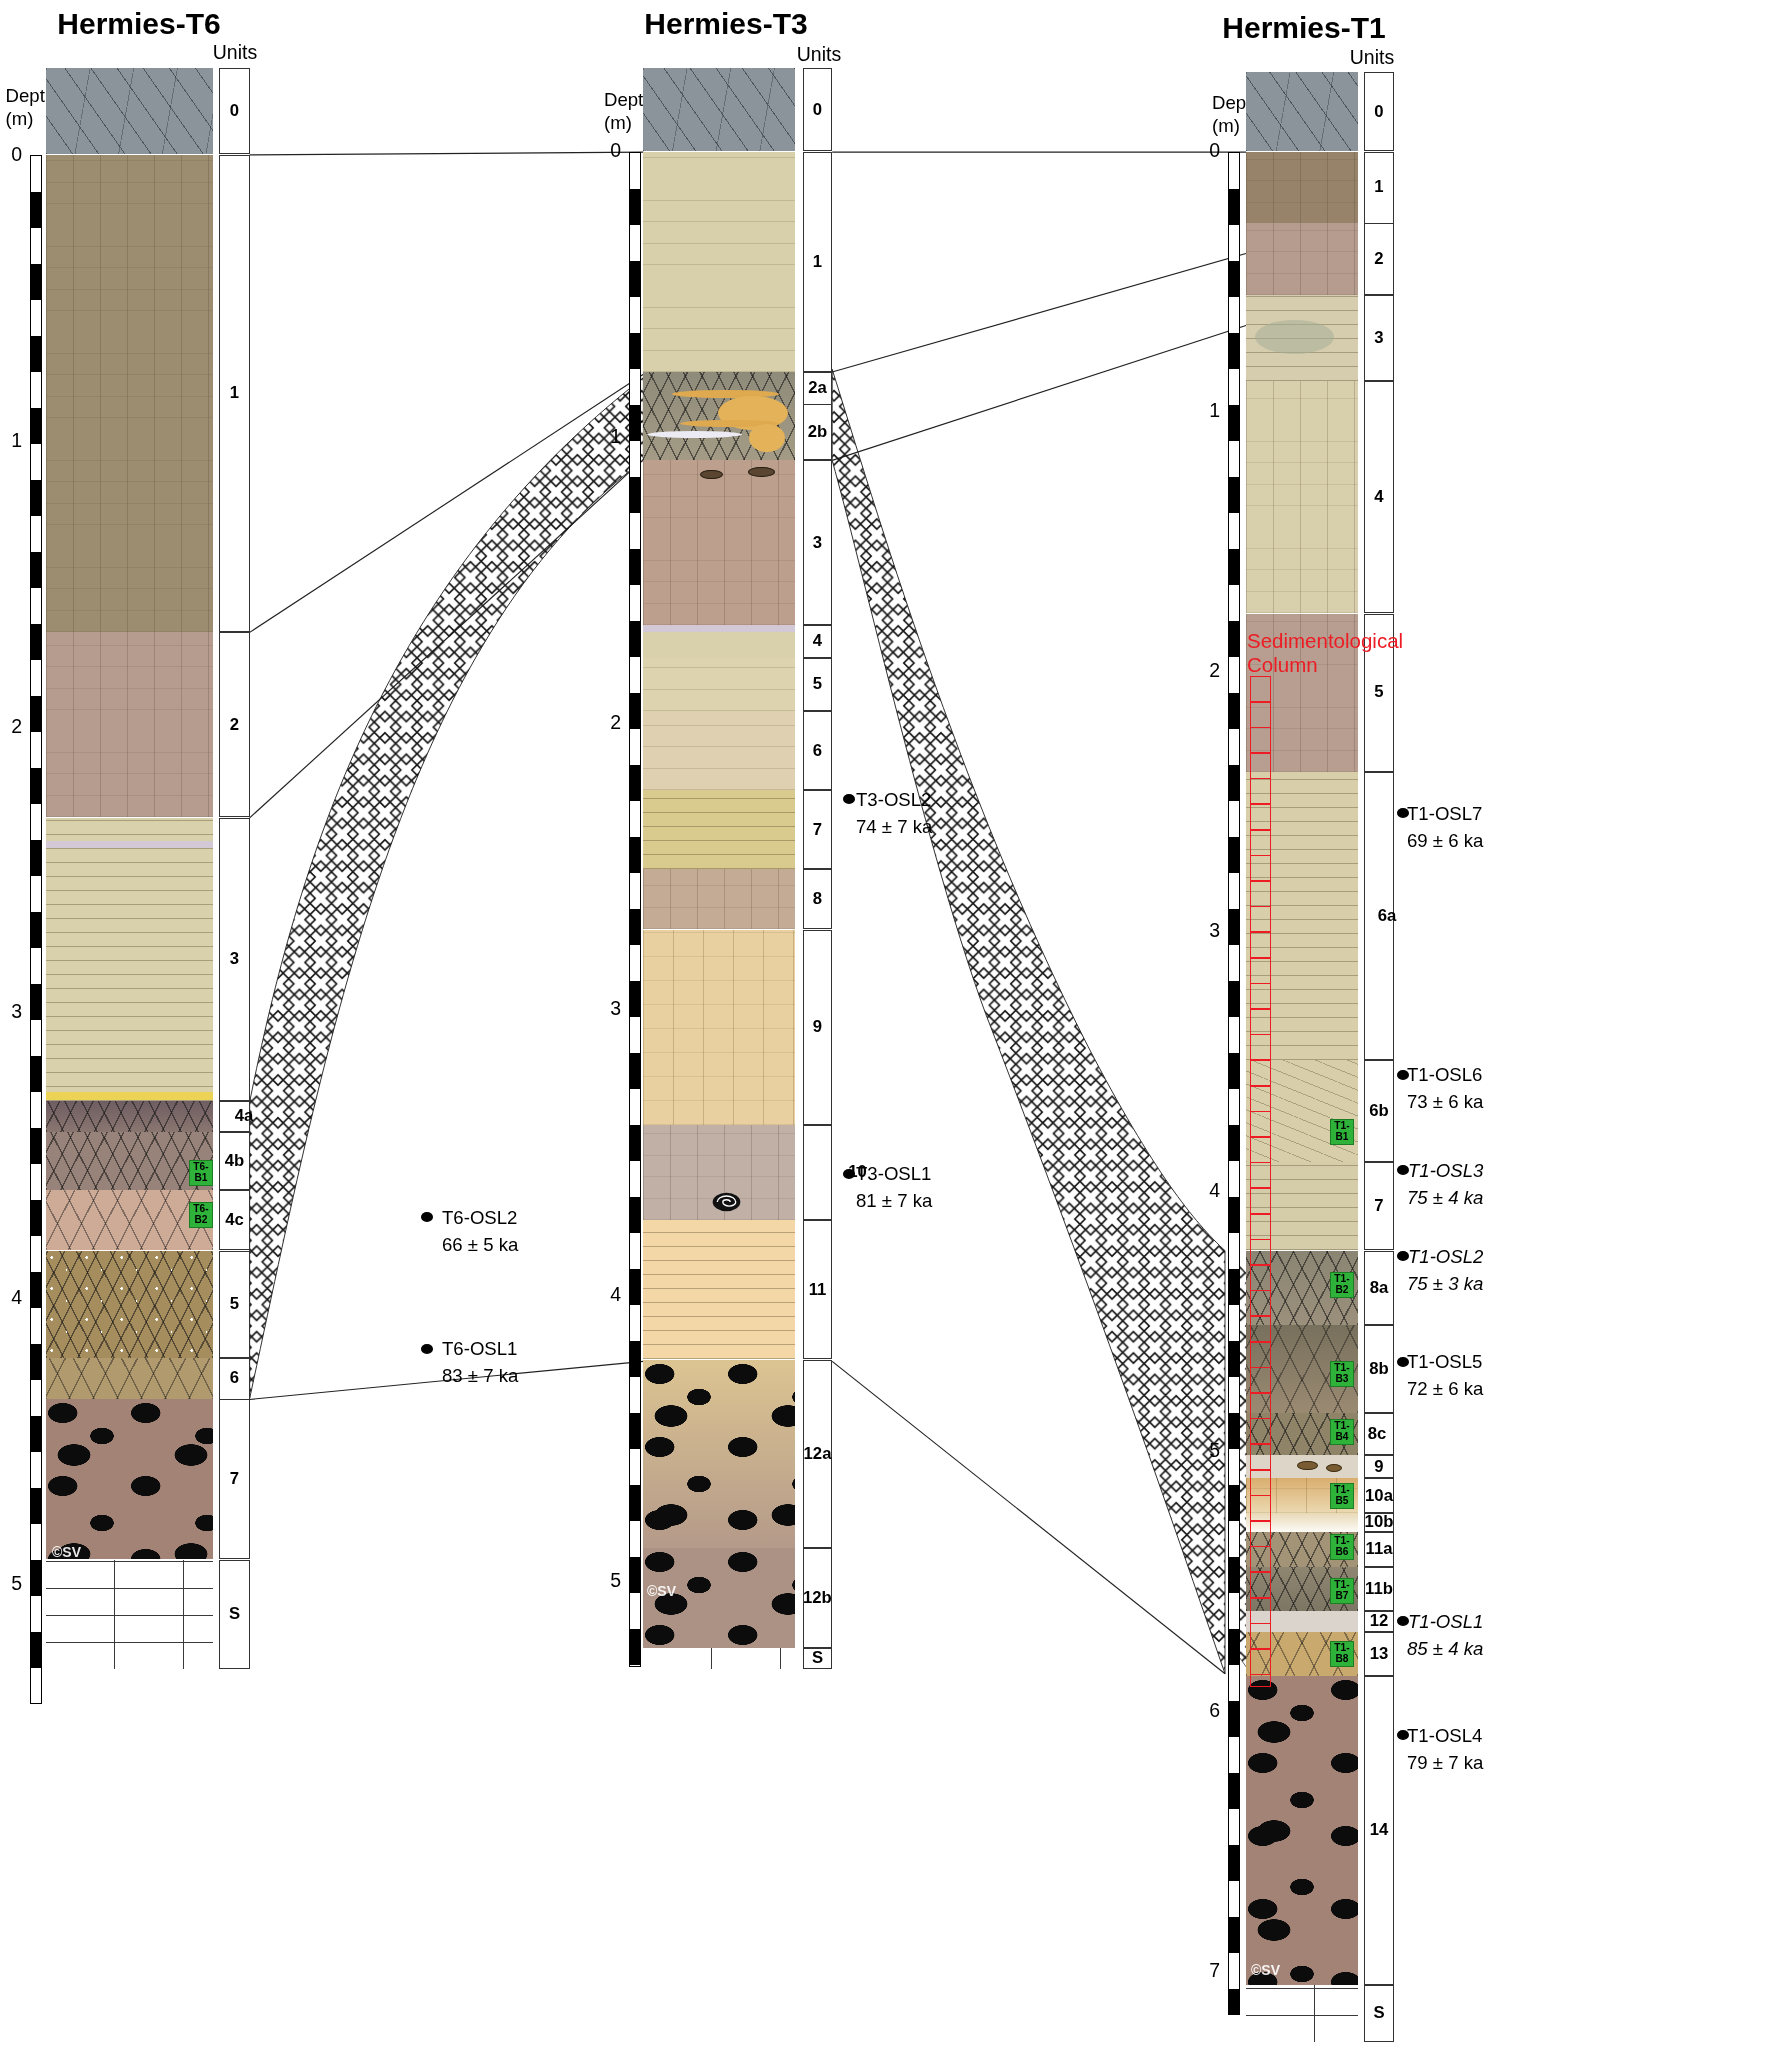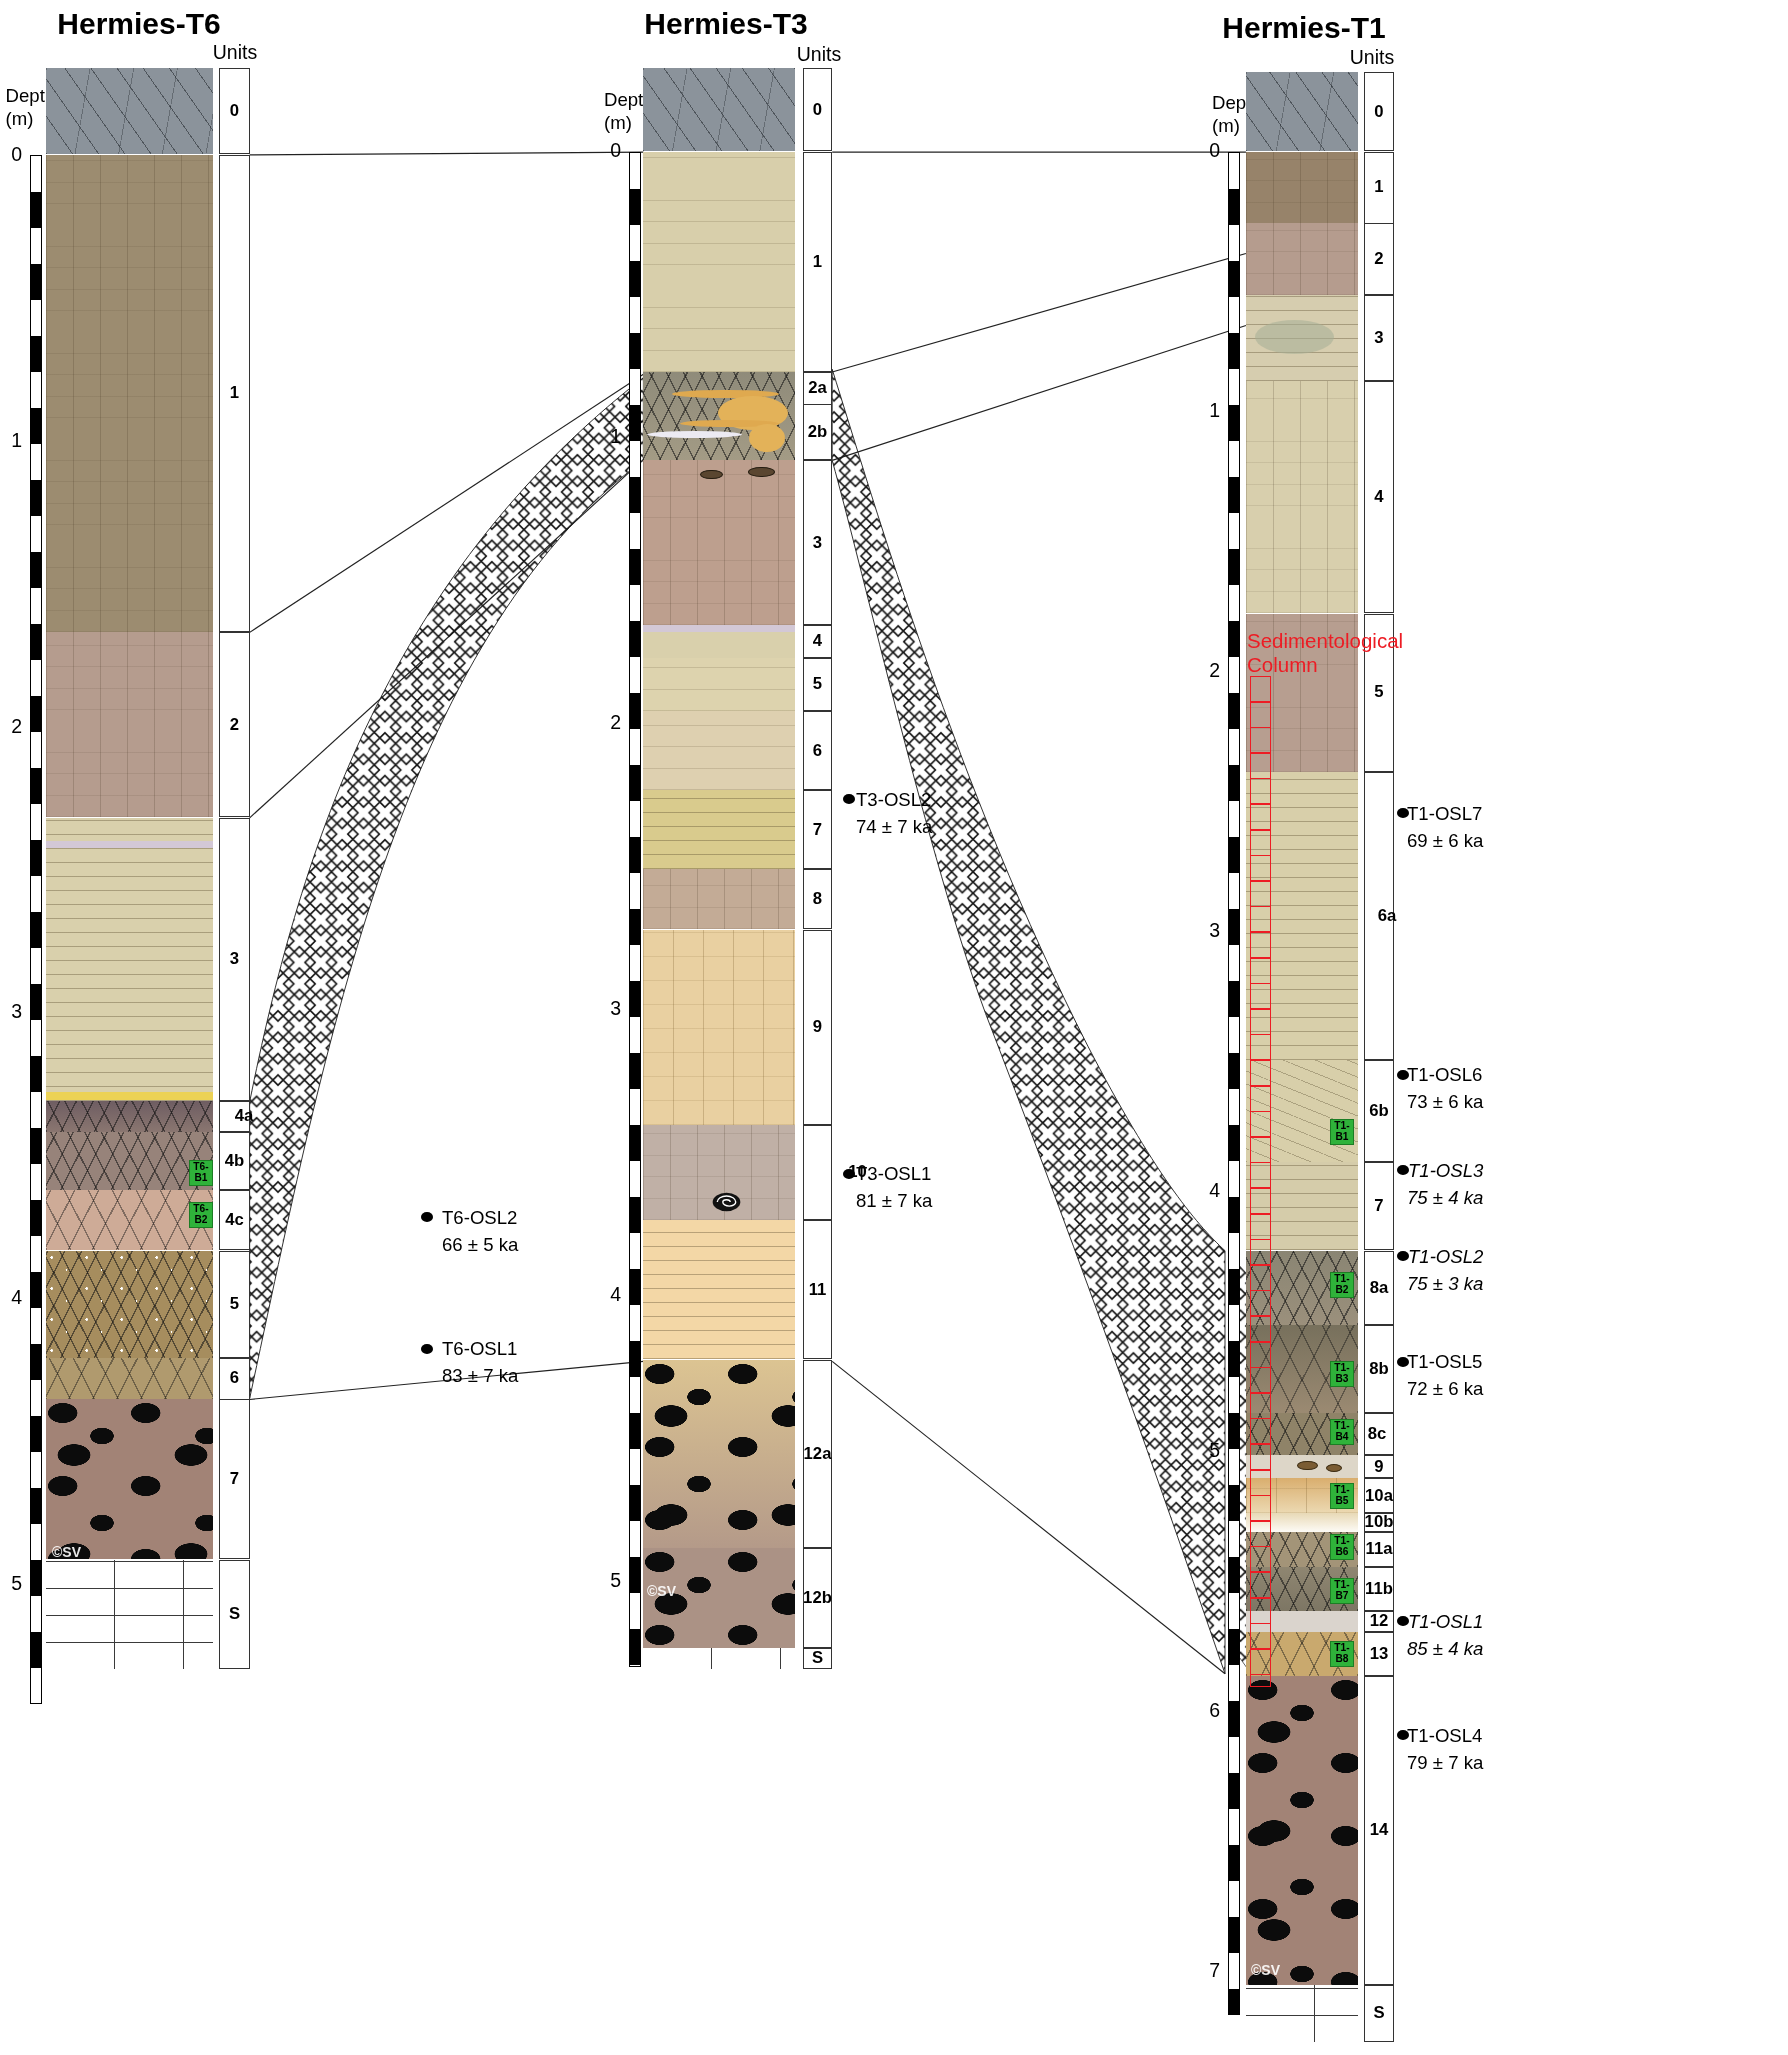--- a/index.html
+++ b/index.html
@@ -253,21 +253,21 @@
         <div class="ulabel abs" style="left: 803px; top: 889px; width: 29px;">8</div>
         <div class="ubox abs" style="left: 803px; top: 930px; width: 29px; height: 195px;"></div>
         <div class="ulabel abs" style="left: 803px; top: 1017px; width: 29px;">9</div>
         <div class="ubox abs" style="left: 803px; top: 1125px; width: 29px; height: 95px;"></div>
         <div class="ulabel abs" style="left: 803px; top: 1162px; width: 37px; padding-left: 36px;">10</div>
         <div class="ubox abs" style="left: 803px; top: 1220px; width: 29px; height: 139px;"></div>
         <div class="ulabel abs" style="left: 803px; top: 1280px; width: 29px;">11</div>
         <div class="ubox abs" style="left: 803px; top: 1360px; width: 29px; height: 188px;"></div>
         <div class="ulabel abs" style="left: 803px; top: 1444px; width: 29px;">12a</div>
         <div class="ubox abs" style="left: 803px; top: 1548px; width: 29px; height: 100px;"></div>
-        <div class="ulabel abs" style="left: 803px; top: 1588px; width: 29px;">12b</div>
+        <div class="ulabel abs" style="left: 803px; top: 1588px; width: 19px;">12b</div>
         <div class="ubox abs" style="left: 803px; top: 1648px; width: 29px; height: 21px;"></div>
         <div class="ulabel abs" style="left: 803px; top: 1648px; width: 29px;">S</div>
         <div class="osl-dot abs" style="left: 843px; top: 794px;"></div>
         <div class="osl abs" style="left: 856px; top: 786px;">
           <div class="nm">T3-OSL2</div>
           <div class="ag">74 ± 7 ka</div>
         </div>
         <div class="osl-dot abs" style="left: 843px; top: 1169px;"></div>
         <div class="osl abs" style="left: 856px; top: 1160px;">
           <div class="nm">T3-OSL1</div>

